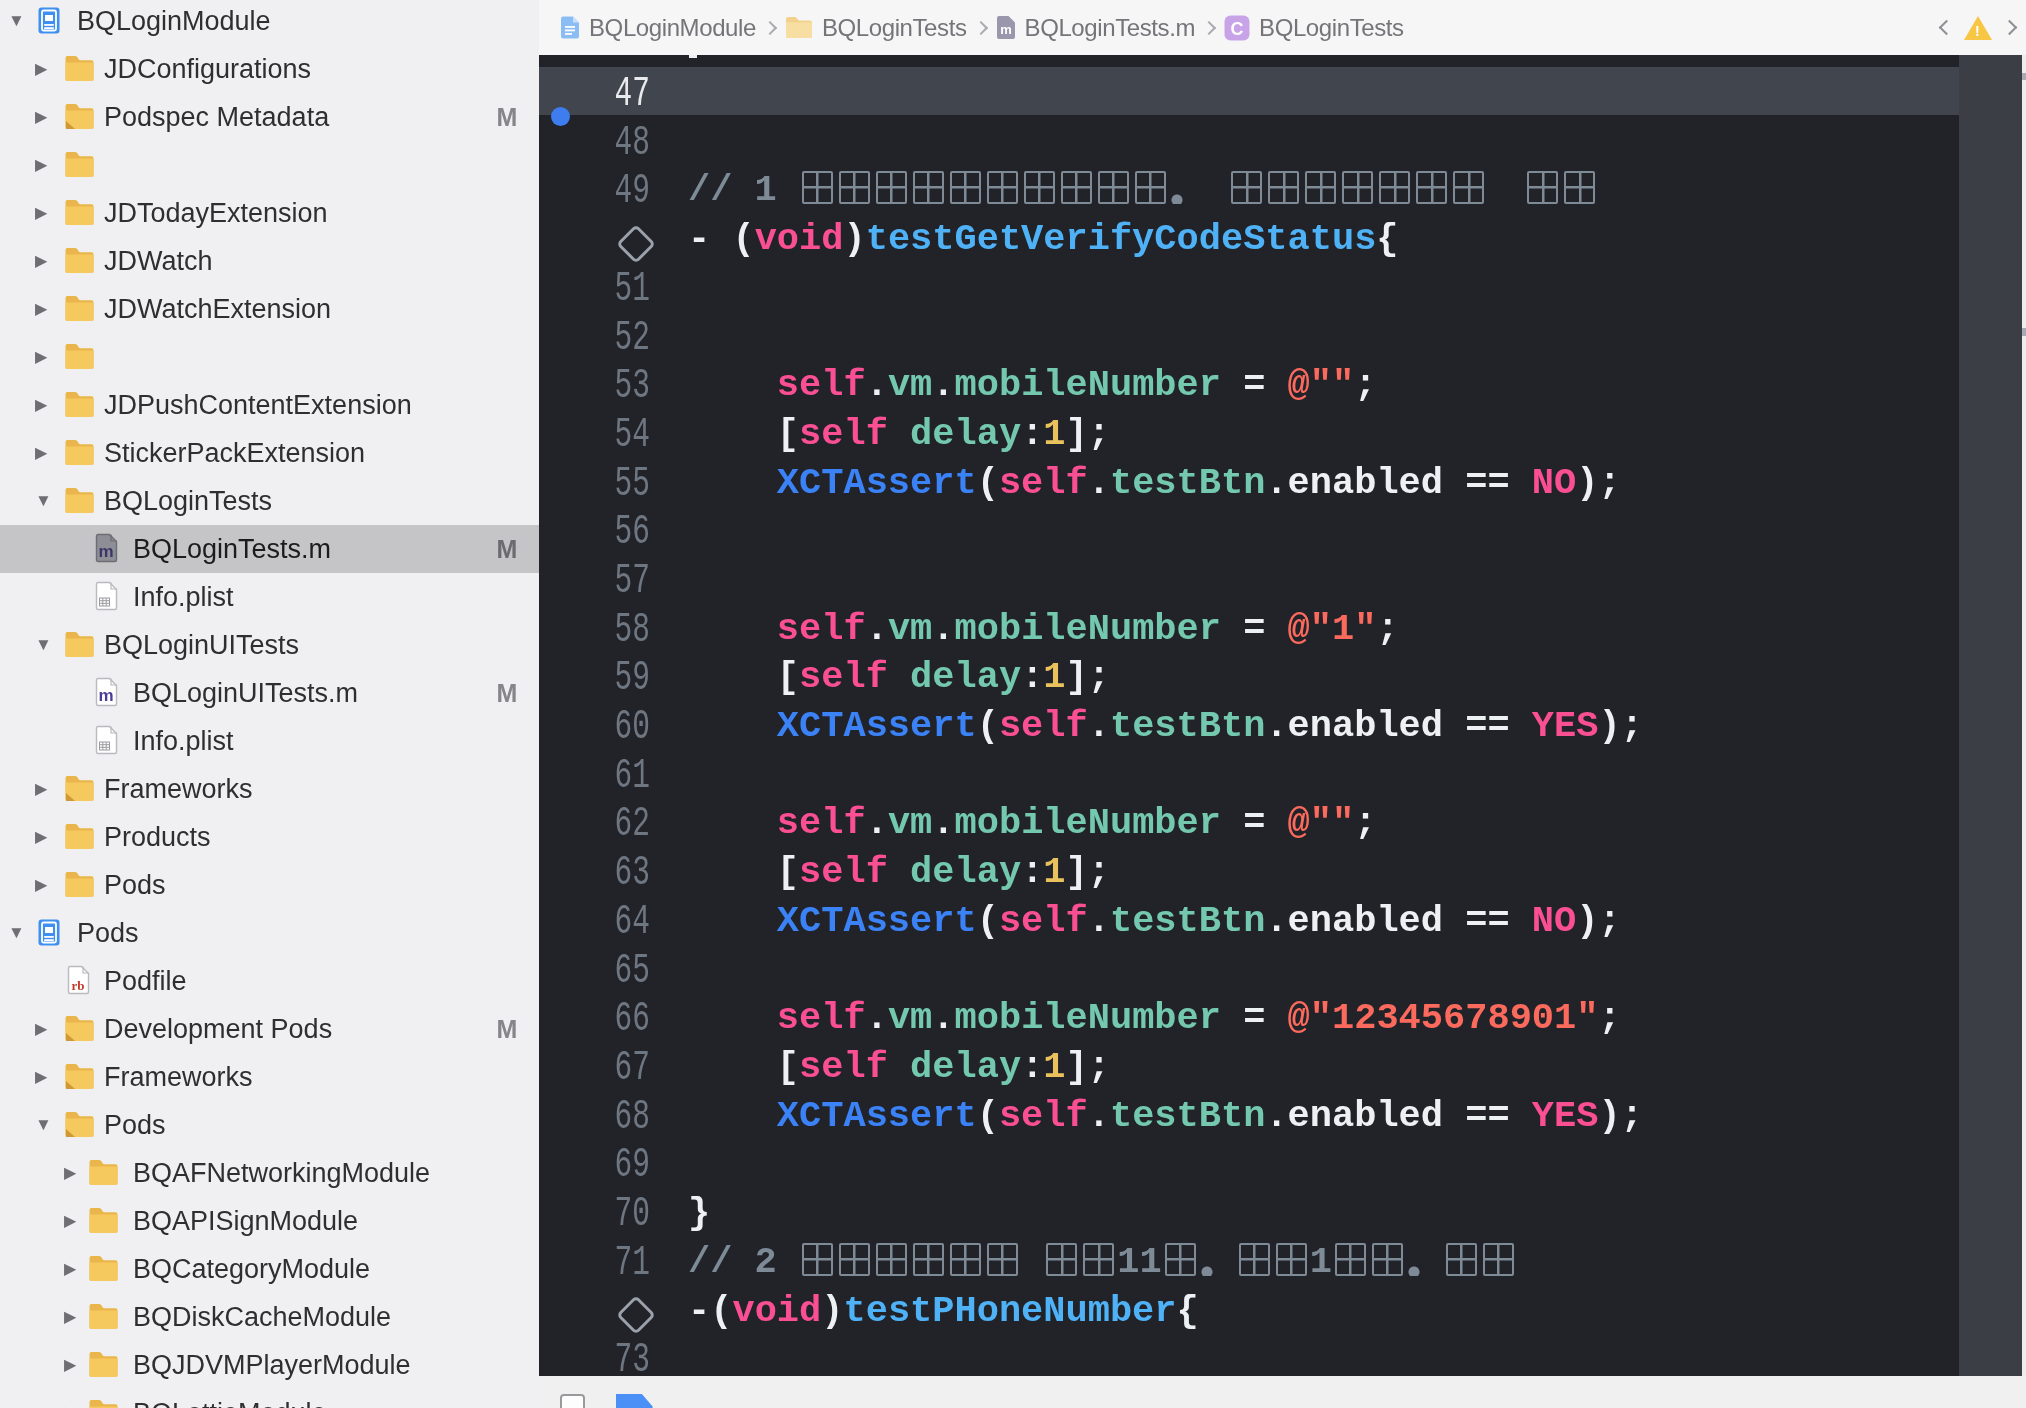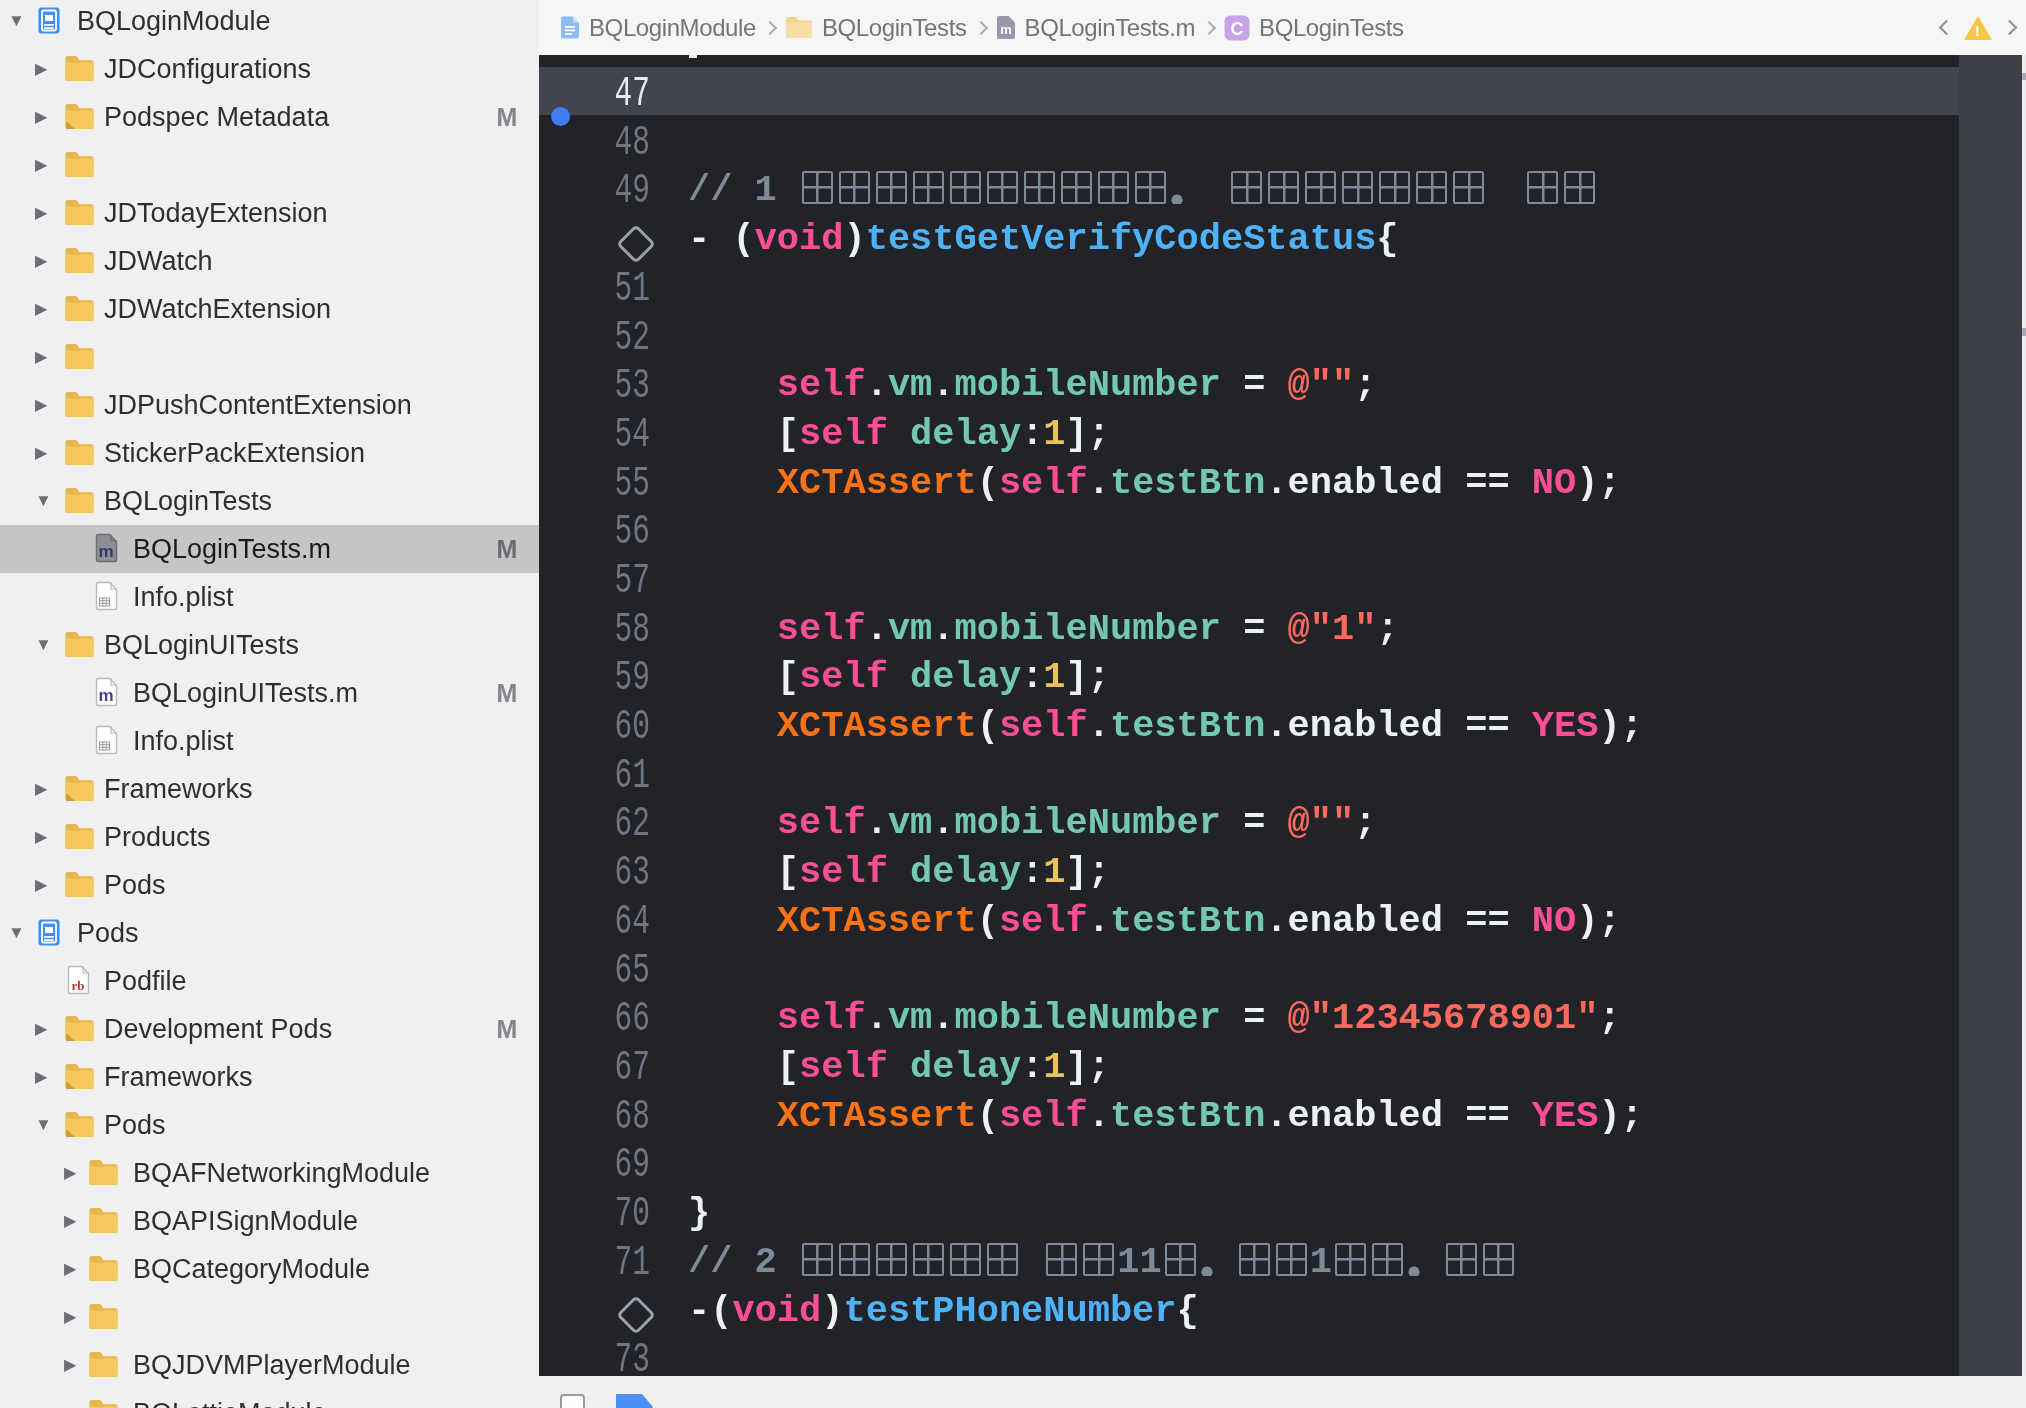--- a/index.html
+++ b/index.html
@@ -23,21 +23,21 @@
 .chevR{width:11px;height:11px;border-right:2.4px solid #8f8f94;border-top:2.4px solid #8f8f94;transform:rotate(45deg);margin-left:12px}
 .warn{width:0;height:0;border-left:14px solid transparent;border-right:14px solid transparent;border-bottom:24px solid #f6c644;position:relative}
 .bang{position:absolute;left:-3px;top:7px;font-size:14px;font-weight:bold;color:#fff}
 
 #ed{position:absolute;left:539px;top:55px;width:1699px;height:1321px;background:#212329;overflow:hidden}
 #band{position:absolute;left:0;top:12px;width:1420px;height:48px;background:#41454e}
 .lnum{position:absolute;left:0;width:111px;text-align:right;height:49px;line-height:49px;font-family:"Liberation Mono",monospace;font-size:36px;color:#6e7681;transform:scale(0.82,1.17);transform-origin:right center}
 .lnum.hl{color:#e8eaed}
 .cl{position:absolute;left:149px;height:49px;line-height:49px;font-family:"Liberation Mono",monospace;font-size:37px;font-weight:bold;white-space:pre;color:#eef1f4}
 .w{color:#eef1f4} .pk{color:#fb4f93} .tl{color:#73c8ae} .bl{color:#4fb2f6}
-.or{color:#f97316} .rd{color:#fc6a5d} .yl{color:#eac25d} .gr{color:#7e8a96}
+.or{color:#3b82f6} .rd{color:#fc6a5d} .yl{color:#eac25d} .gr{color:#7e8a96}
 .cj,.cjc,.cjs{display:inline-block;width:37px;height:33px;vertical-align:-4px}
 .cj{width:31px;margin:0 3px;border:2.5px solid #7e8a96;border-radius:2px;background:
   linear-gradient(#7e8a96,#7e8a96) center/100% 2.5px no-repeat,
   linear-gradient(#7e8a96,#7e8a96) center/2.5px 100% no-repeat}
 .cjc{background:radial-gradient(circle at 8px 29px,#7e8a96 0 5px,transparent 6px)}
 .dia{position:absolute;left:83px;width:28px;height:28px;border:3px solid #9aa1ab;border-radius:5px;transform:rotate(45deg)}
 .dot{position:absolute;left:12px;top:52px;width:19px;height:19px;border-radius:50%;background:#3e7df0}
 .l46{position:absolute;left:150px;top:0;width:8px;height:3px;background:#eef1f4}
 
 #mini{position:absolute;left:1959px;top:55px;width:63px;height:1321px;background:#3b3e45}
@@ -237,20 +237,21 @@
 <div class="sic" style="left:88px;top:1255px"><svg width="31" height="27" viewBox="0 0 31 27">
           <path d="M1.5 3 Q1.5 1 3.5 1 L11 1 Q12.5 1 13.3 2.2 L14.8 4.4 Q15.3 5.2 16.4 5.2 L27.5 5.2 Q29.5 5.2 29.5 7.2 L29.5 24 Q29.5 26 27.5 26 L3.5 26 Q1.5 26 1.5 24 Z" fill="#eab64b"></path>
           <path d="M1.5 7.5 L29.5 7.5 L29.5 24 Q29.5 26 27.5 26 L3.5 26 Q1.5 26 1.5 24 Z" fill="#f6c95f"></path>
         </svg></div>
 <div class="slab" style="left:133px;top:1245px">BQCategoryModule</div>
 <div class="tri" style="left:64px;top:1293px;font-size:16px">▶</div>
 <div class="sic" style="left:88px;top:1303px"><svg width="31" height="27" viewBox="0 0 31 27">
           <path d="M1.5 3 Q1.5 1 3.5 1 L11 1 Q12.5 1 13.3 2.2 L14.8 4.4 Q15.3 5.2 16.4 5.2 L27.5 5.2 Q29.5 5.2 29.5 7.2 L29.5 24 Q29.5 26 27.5 26 L3.5 26 Q1.5 26 1.5 24 Z" fill="#eab64b"></path>
           <path d="M1.5 7.5 L29.5 7.5 L29.5 24 Q29.5 26 27.5 26 L3.5 26 Q1.5 26 1.5 24 Z" fill="#f6c95f"></path>
         </svg></div>
+<div class="slab" style="left:133px;top:1293px">BQDiskCacheModule</div>
 <div class="tri" style="left:64px;top:1341px;font-size:16px">▶</div>
 <div class="sic" style="left:88px;top:1351px"><svg width="31" height="27" viewBox="0 0 31 27">
           <path d="M1.5 3 Q1.5 1 3.5 1 L11 1 Q12.5 1 13.3 2.2 L14.8 4.4 Q15.3 5.2 16.4 5.2 L27.5 5.2 Q29.5 5.2 29.5 7.2 L29.5 24 Q29.5 26 27.5 26 L3.5 26 Q1.5 26 1.5 24 Z" fill="#eab64b"></path>
           <path d="M1.5 7.5 L29.5 7.5 L29.5 24 Q29.5 26 27.5 26 L3.5 26 Q1.5 26 1.5 24 Z" fill="#f6c95f"></path>
         </svg></div>
 <div class="slab" style="left:133px;top:1341px">BQJDVMPlayerModule</div>
 <div class="tri" style="left:64px;top:1389px;font-size:16px">▶</div>
 <div class="sic" style="left:88px;top:1399px"><svg width="31" height="27" viewBox="0 0 31 27">
           <path d="M1.5 3 Q1.5 1 3.5 1 L11 1 Q12.5 1 13.3 2.2 L14.8 4.4 Q15.3 5.2 16.4 5.2 L27.5 5.2 Q29.5 5.2 29.5 7.2 L29.5 24 Q29.5 26 27.5 26 L3.5 26 Q1.5 26 1.5 24 Z" fill="#eab64b"></path>
           <path d="M1.5 7.5 L29.5 7.5 L29.5 24 Q29.5 26 27.5 26 L3.5 26 Q1.5 26 1.5 24 Z" fill="#f6c95f"></path>

